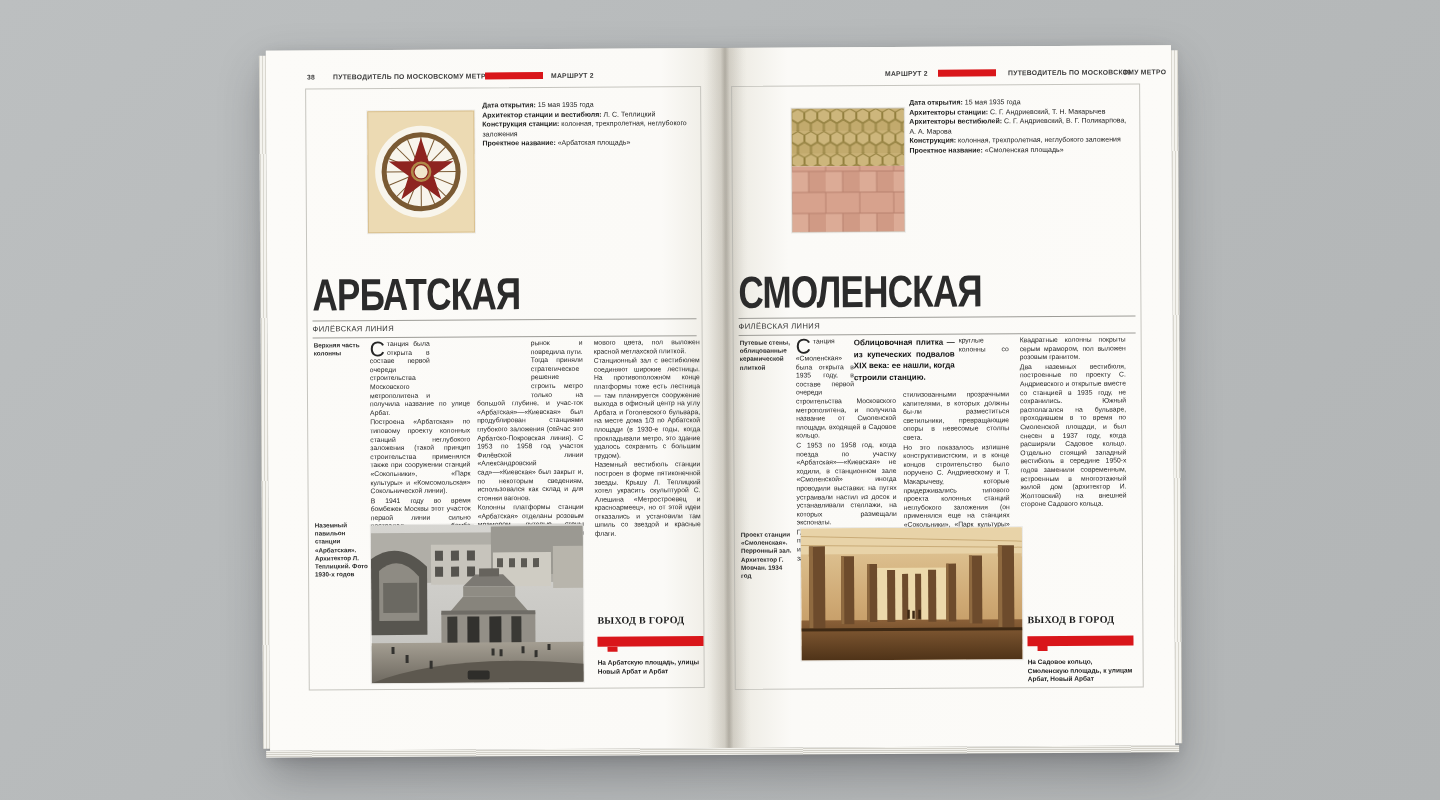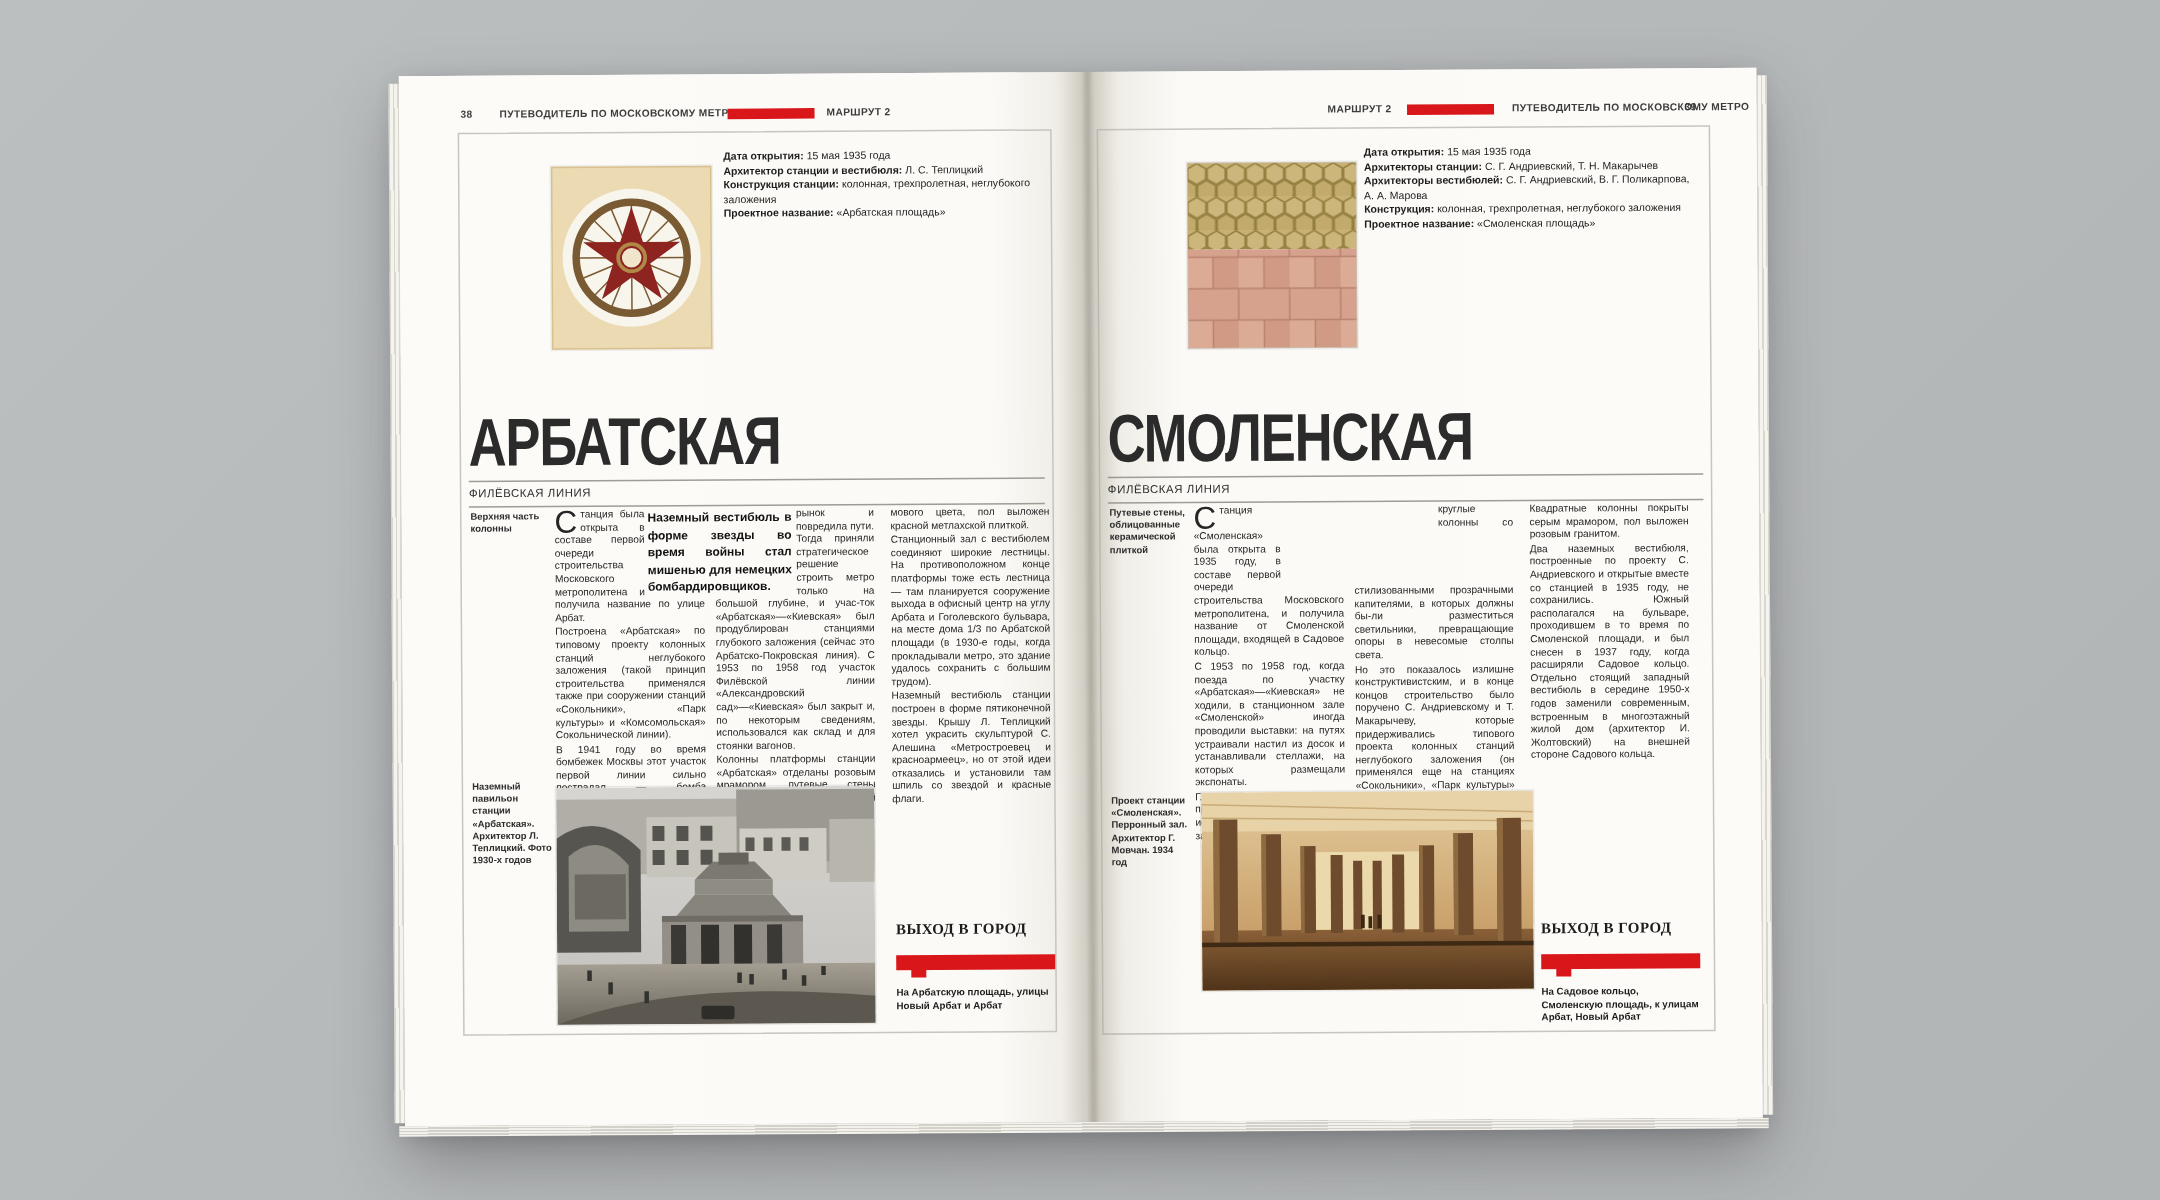--- a/index.html
+++ b/index.html
@@ -126,21 +126,20 @@
       <div class="rule" style="top:231px"></div>
       <div class="line-name" style="top:235px">ФИЛЁВСКАЯ ЛИНИЯ</div>
       <div class="rule" style="top:248px"></div>
 
       <div class="body-area">
         <div class="margin-col">
           <div class="mcap" style="top:1px">Верхняя часть колонны</div>
           <div class="mcap" style="top:181px">Наземный павильон станции «Арбатская». Архитектор Л. Теплицкий. Фото 1930-х годов</div>
         </div>
         <div class="content">
-          <div class="lead" style="left:62px;width:96px">Наземный вестибюль в форме звезды во время войны стал мишенью для немецких бомбардировщиков.</div>
           <div class="col c1">
             <p><span class="spacer-r" style="width:40px;height:60px"></span><span class="dropcap">С</span><span>танция была открыта в составе первой очереди строительства Московского метрополитена и получила название по улице Арбат.</span></p>
             <p>Построена «Арбатская» по типовому проекту колонных станций неглубокого заложения (такой принцип строительства применялся также при сооружении станций «Сокольники», «Парк культуры» и «Комсомольская» Сокольнической линии).</p>
             <p>В 1941 году во время бомбежек Москвы этот участок первой линии сильно пострадал — бомба взорвалась неподалеку от наземного вестибюля станции, разрушила Арбатский</p>
           </div>
           <div class="col c2">
             <p><span class="spacer-l" style="width:54px;height:60px"></span><span>рынок и повредила пути. Тогда приняли стратегическое решение строить метро только на большой глубине, и учас-</span><span>ток «Арбатская»—«Киевская» был продублирован станциями глубокого заложения (сейчас это Арбатско-Покровская линия). С 1953 по 1958 год участок Филёвской линии «Александровский сад»—«Киевская» был закрыт и, по некоторым сведениям, использовался как склад и для стоянки вагонов.</span></p>
             <p>Колонны платформы станции «Арбатская» отделаны розовым мрамором, путевые стены облицованы глазурованной керамической плиткой кре-</p>
           </div>
           <div class="col c3">
@@ -260,20 +259,21 @@
       <div class="rule" style="top:231px"></div>
       <div class="line-name" style="top:235px">ФИЛЁВСКАЯ ЛИНИЯ</div>
       <div class="rule" style="top:248px"></div>
 
       <div class="body-area">
         <div class="margin-col">
           <div class="mcap" style="top:1px">Путевые стены, облицованные керамической плиткой</div>
           <div class="mcap" style="top:193px">Проект станции «Смоленская». Перронный зал. Архитектор Г. Мовчан. 1934 год</div>
         </div>
         <div class="content">
+          <div class="lead" style="left:58px;width:101px">Облицовочная плитка — из купеческих подвалов XIX века: ее нашли, когда строили станцию.</div>
           <div class="col c1">
             <p><span class="spacer-r" style="width:42px;height:54px"></span><span class="dropcap">С</span><span>танция «Смоленская» была открыта в 1935 году, в составе первой очереди строительства Московского метрополитена, и получила название от Смоленской площади, входящей в Садовое кольцо.</span></p>
             <p>С 1953 по 1958 год, когда поезда по участку «Арбатская»—«Киевская» не ходили, в станционном зале «Смоленской» иногда проводили выставки: на путях устраивали настил из досок и устанавливали стеллажи, на которых размещали экспонаты.</p>
             <p>Г. Мовчан, автор первого проекта станции, предлагал использовать в центральном зале в качестве опор</p>
           </div>
           <div class="col c2">
             <p><span class="spacer-l" style="width:56px;height:54px"></span><span>круглые колонны со стилизованными прозрачными капителями, в которых должны бы-</span><span>ли разместиться светильники, превращающие опоры в невесомые столпы света.</span></p>
             <p>Но это показалось излишне конструктивистским, и в конце концов строительство было поручено С. Андриевскому и Т. Макарычеву, которые придерживались типового проекта колонных станций неглубокого заложения (он применялся еще на станциях «Сокольники», «Парк культуры» и «Комсомольская» Сокольнической линии).</p>
             <p>Путевые стены станции облицованы метлахской плиткой в форме сот.</p>
           </div>

